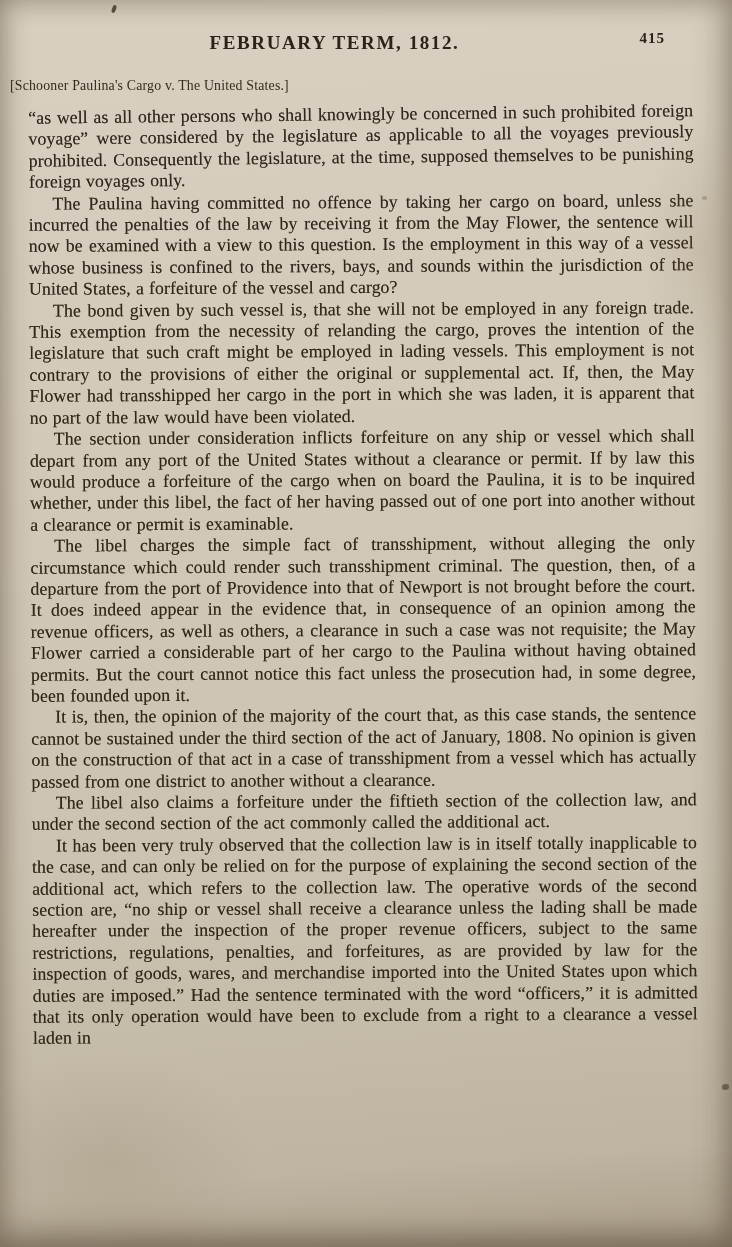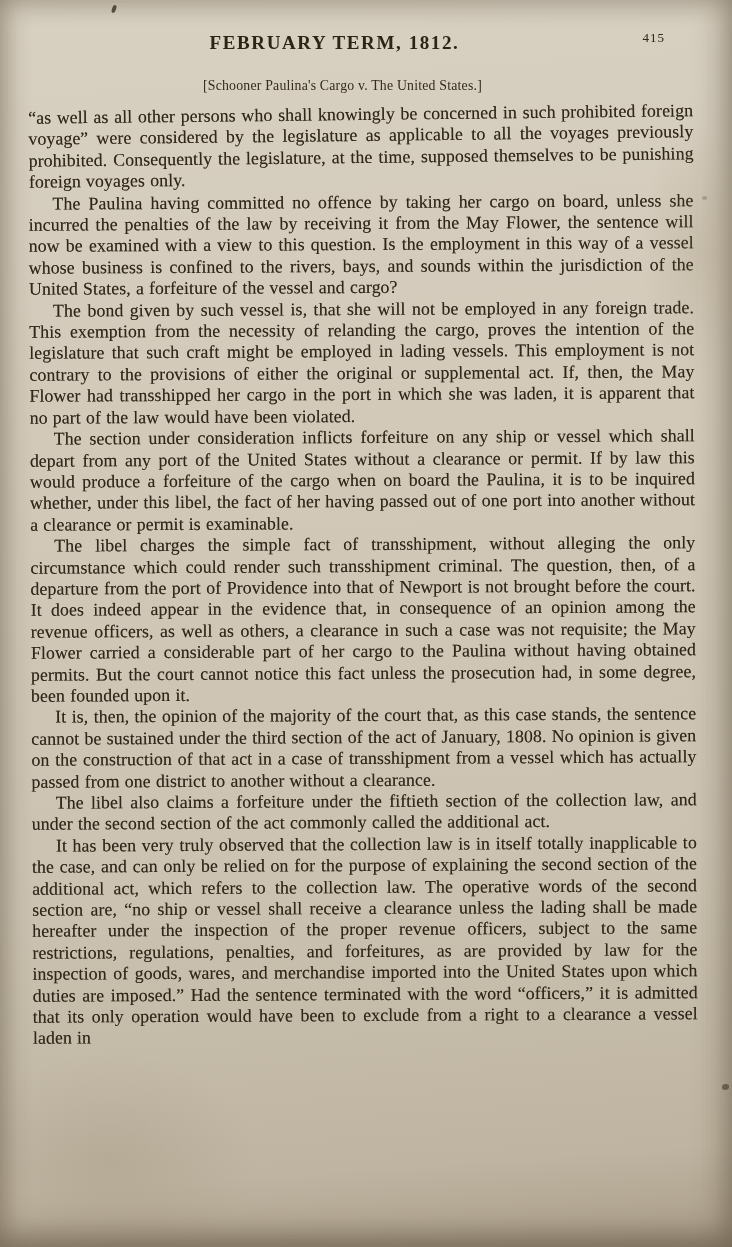--- a/index.html
+++ b/index.html
@@ -35,27 +35,27 @@
     font-size: 19px;
     font-weight: bold;
     letter-spacing: 1.6px;
     color: #2d2417;
     transform: translateX(-26px);
   }
   .page-number {
     position: absolute;
     top: -2px;
     right: 28px;
-    font-size: 13px;
+    font-size: 15px;
     letter-spacing: 1px;
     color: #2d2417;
+    font-weight: bold;
   }
   .caption {
     margin-top: 12px;
-    text-align: center;
     font-size: 13.8px;
     letter-spacing: 0.2px;
     color: #352b1d;
     transform: translateX(-18px);
   }
   .body-text {
     margin-top: 12px;
     transform: rotate(-0.3deg);
     transform-origin: 50% 0;
   }

